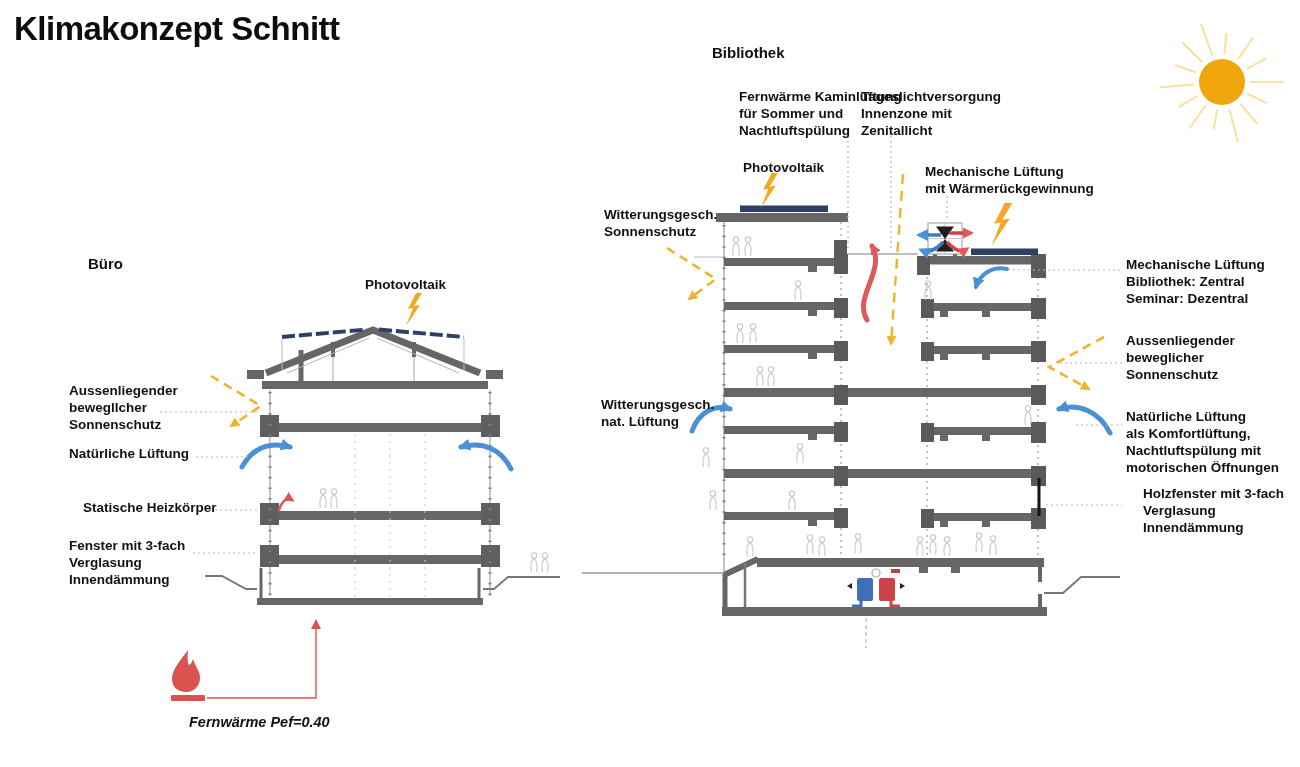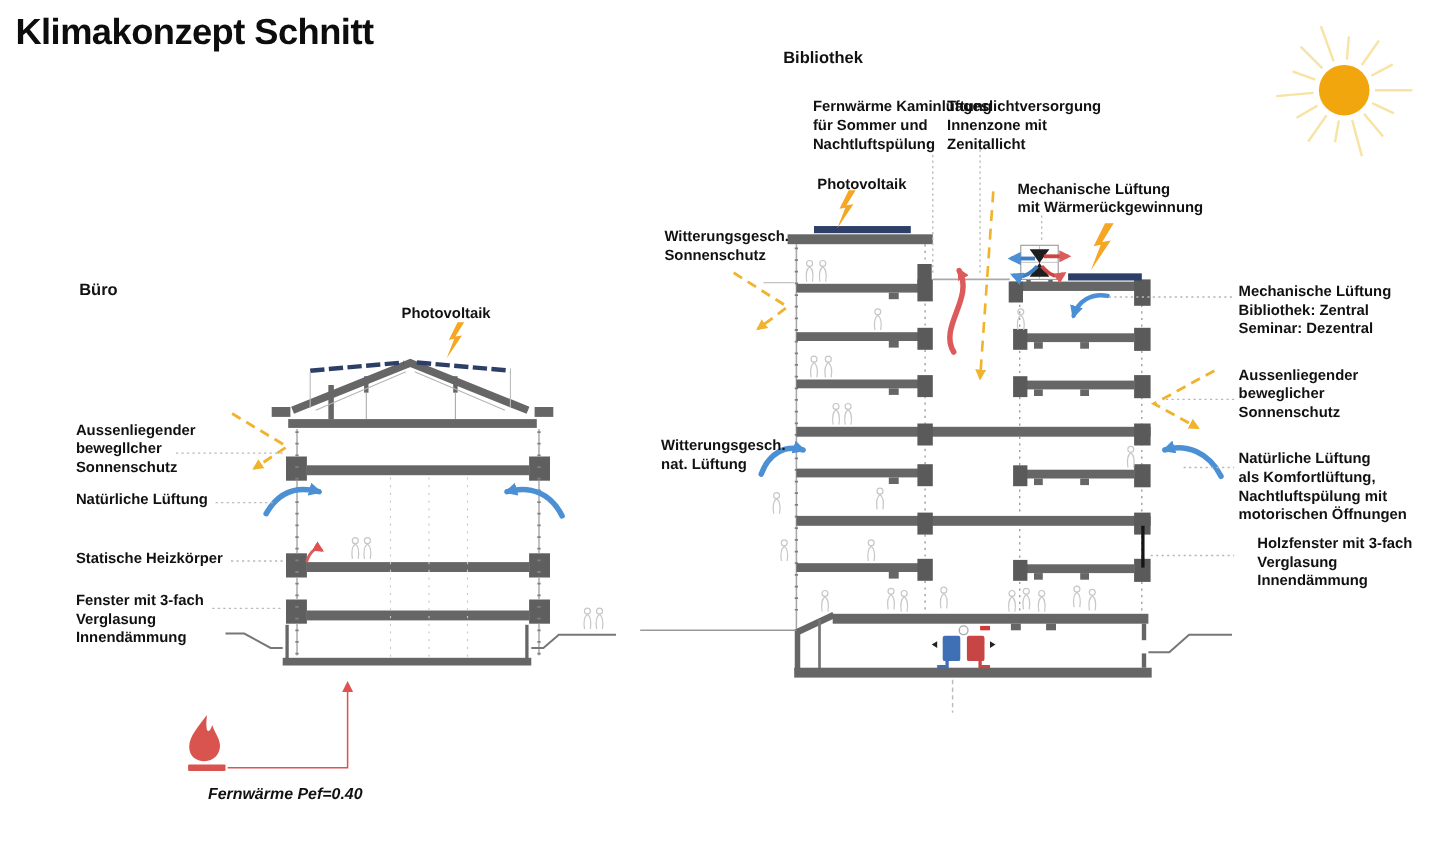--- a/index.html
+++ b/index.html
@@ -296,27 +296,27 @@
           <use href="#prs" transform="translate(933,554)"></use>
       <use href="#prs" transform="translate(947,556)"></use>
           <use href="#prs" transform="translate(979,552)"></use>
       <use href="#prs" transform="translate(993,555)"></use>
     </g>
   </g>
 </svg>
 
 <div class="title">Klimakonzept Schnitt</div>
 
-<div class="lbl sec" style="left:72px;top:255px">Büro</div>
+<div class="lbl sec" style="left:88px;top:255px">Büro</div>
 <div class="lbl" style="left:365px;top:276px">Photovoltaik</div>
 <div class="lbl" style="left:69px;top:382px">Aussenliegender
 bewegllcher
 Sonnenschutz</div>
 <div class="lbl" style="left:69px;top:445px">Natürliche Lüftung</div>
-<div class="lbl" style="left:69px;top:499px">Statische Heizkörper</div>
+<div class="lbl" style="left:83px;top:499px">Statische Heizkörper</div>
 <div class="lbl" style="left:69px;top:537px">Fenster mit 3-fach
 Verglasung
 Innendämmung</div>
 <div class="lbl fw" style="left:189px;top:714px">Fernwärme Pef=0.40</div>
 
 <div class="lbl sec" style="left:712px;top:44px">Bibliothek</div>
 <div class="lbl" style="left:739px;top:88px">Fernwärme Kaminlüftung
 für Sommer und
 Nachtluftspülung</div>
 <div class="lbl" style="left:861px;top:88px">Tageslichtversorgung

